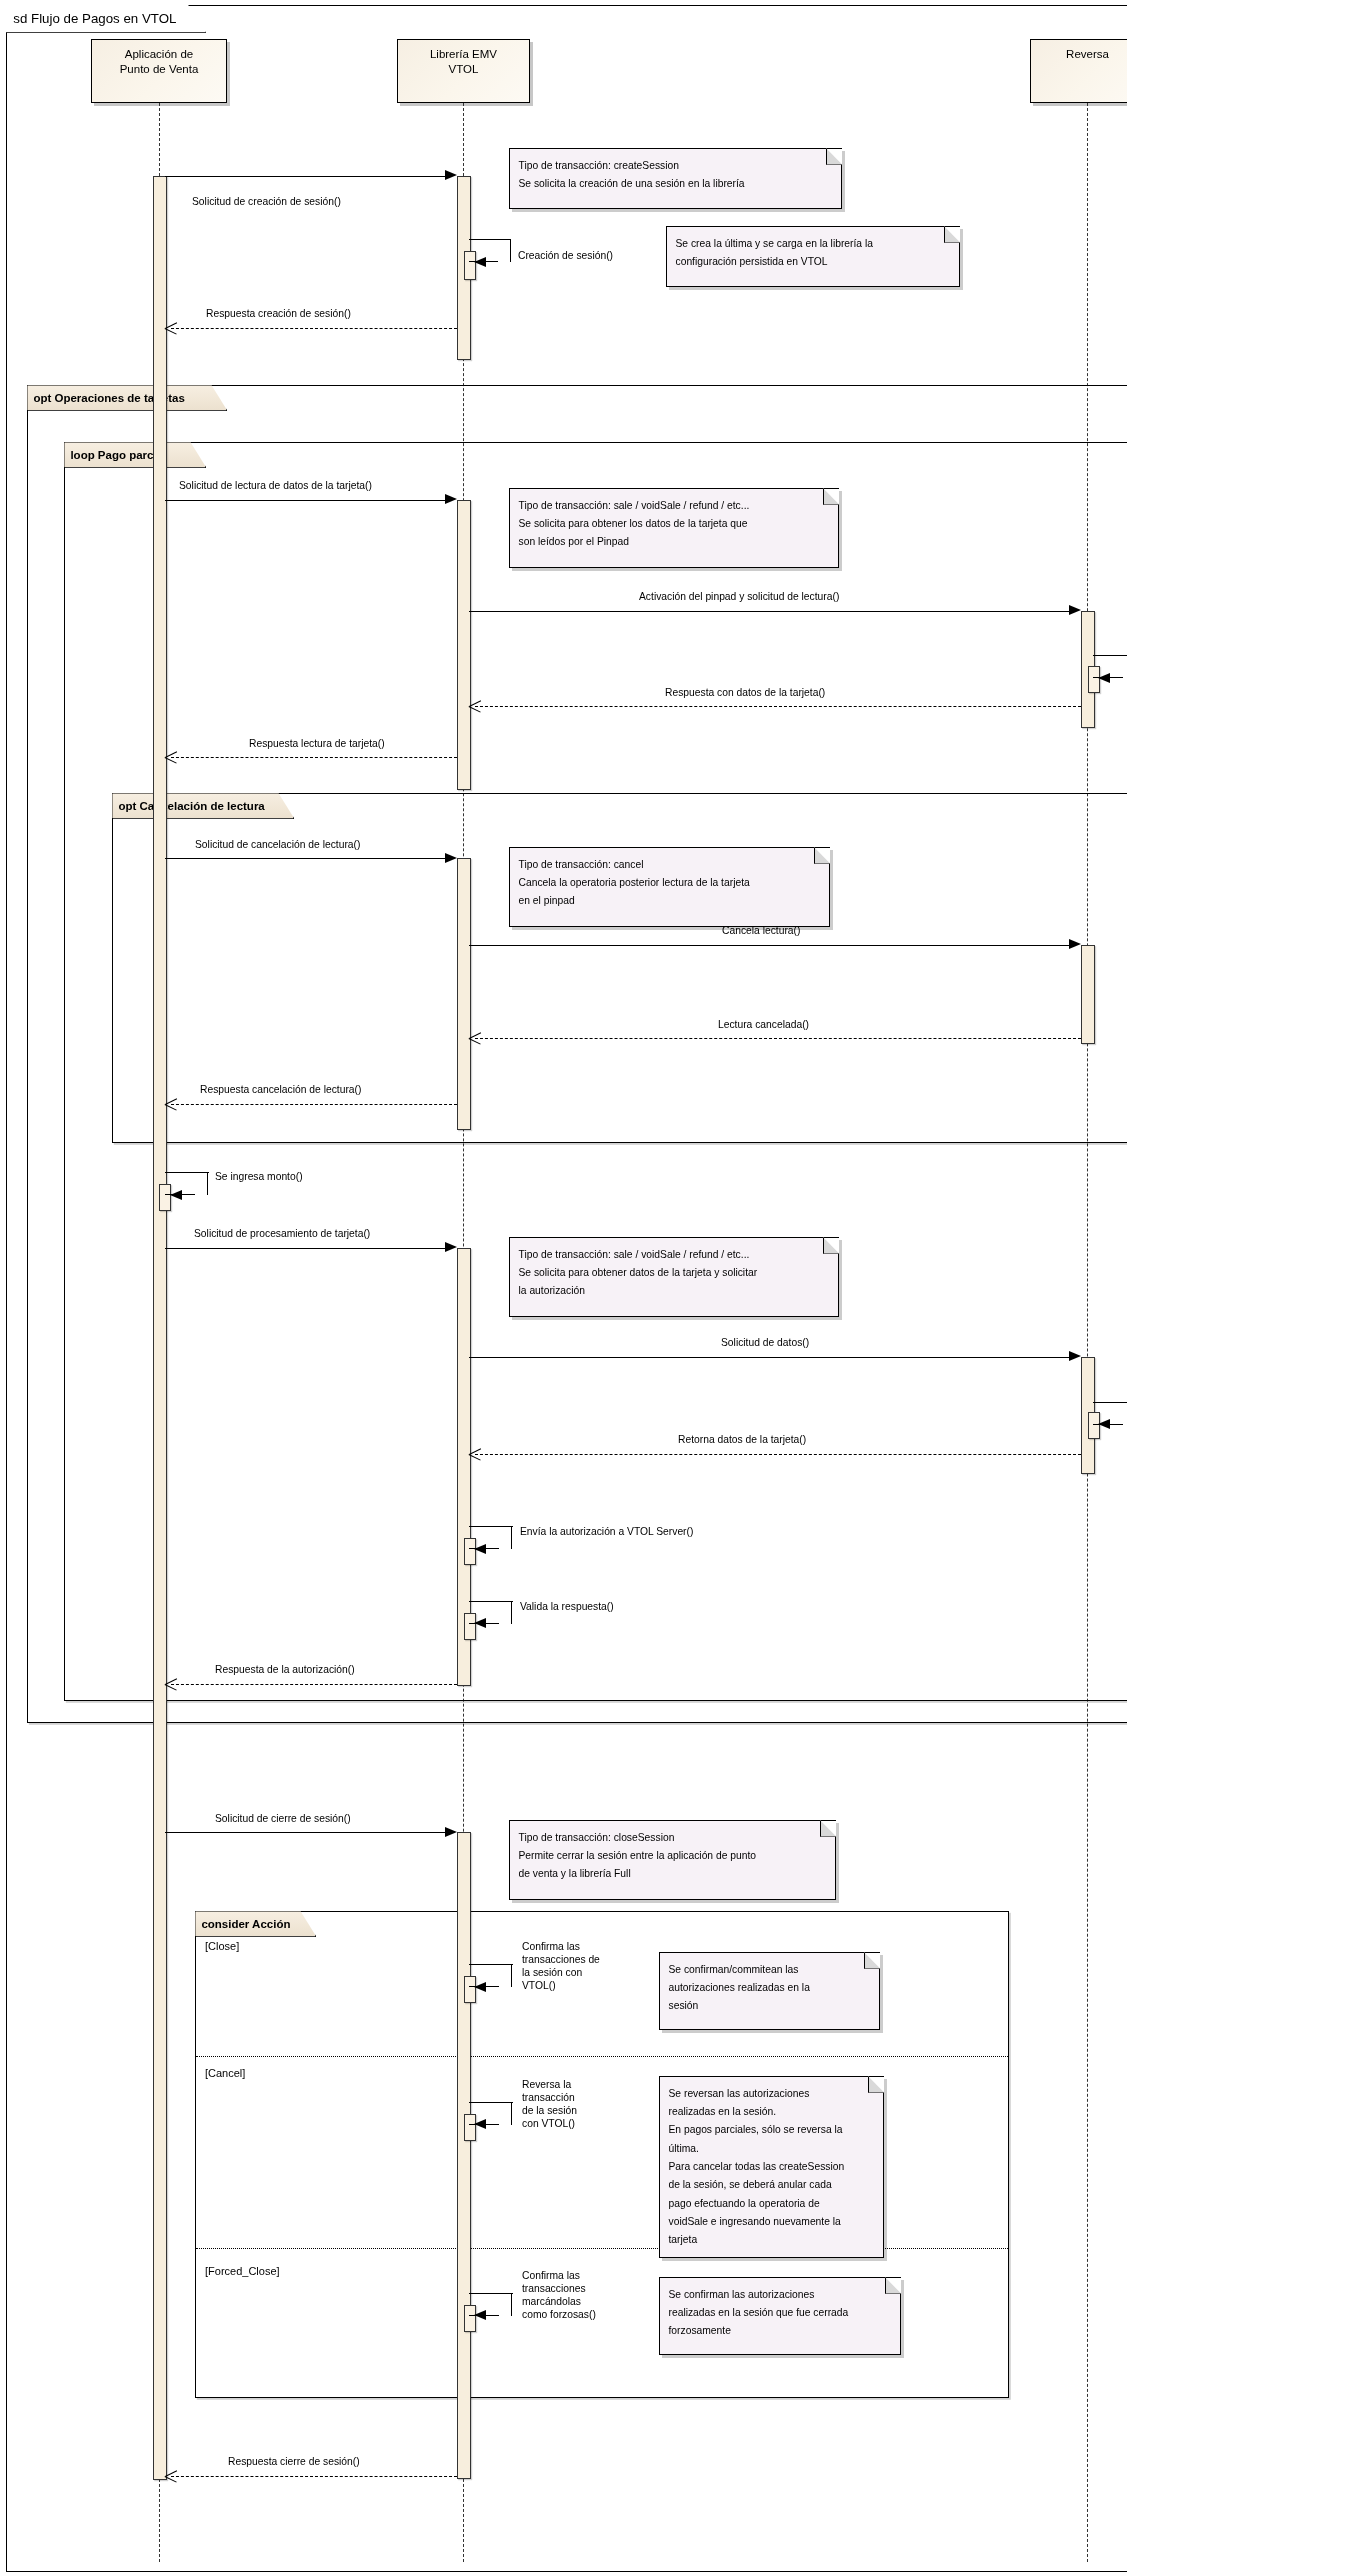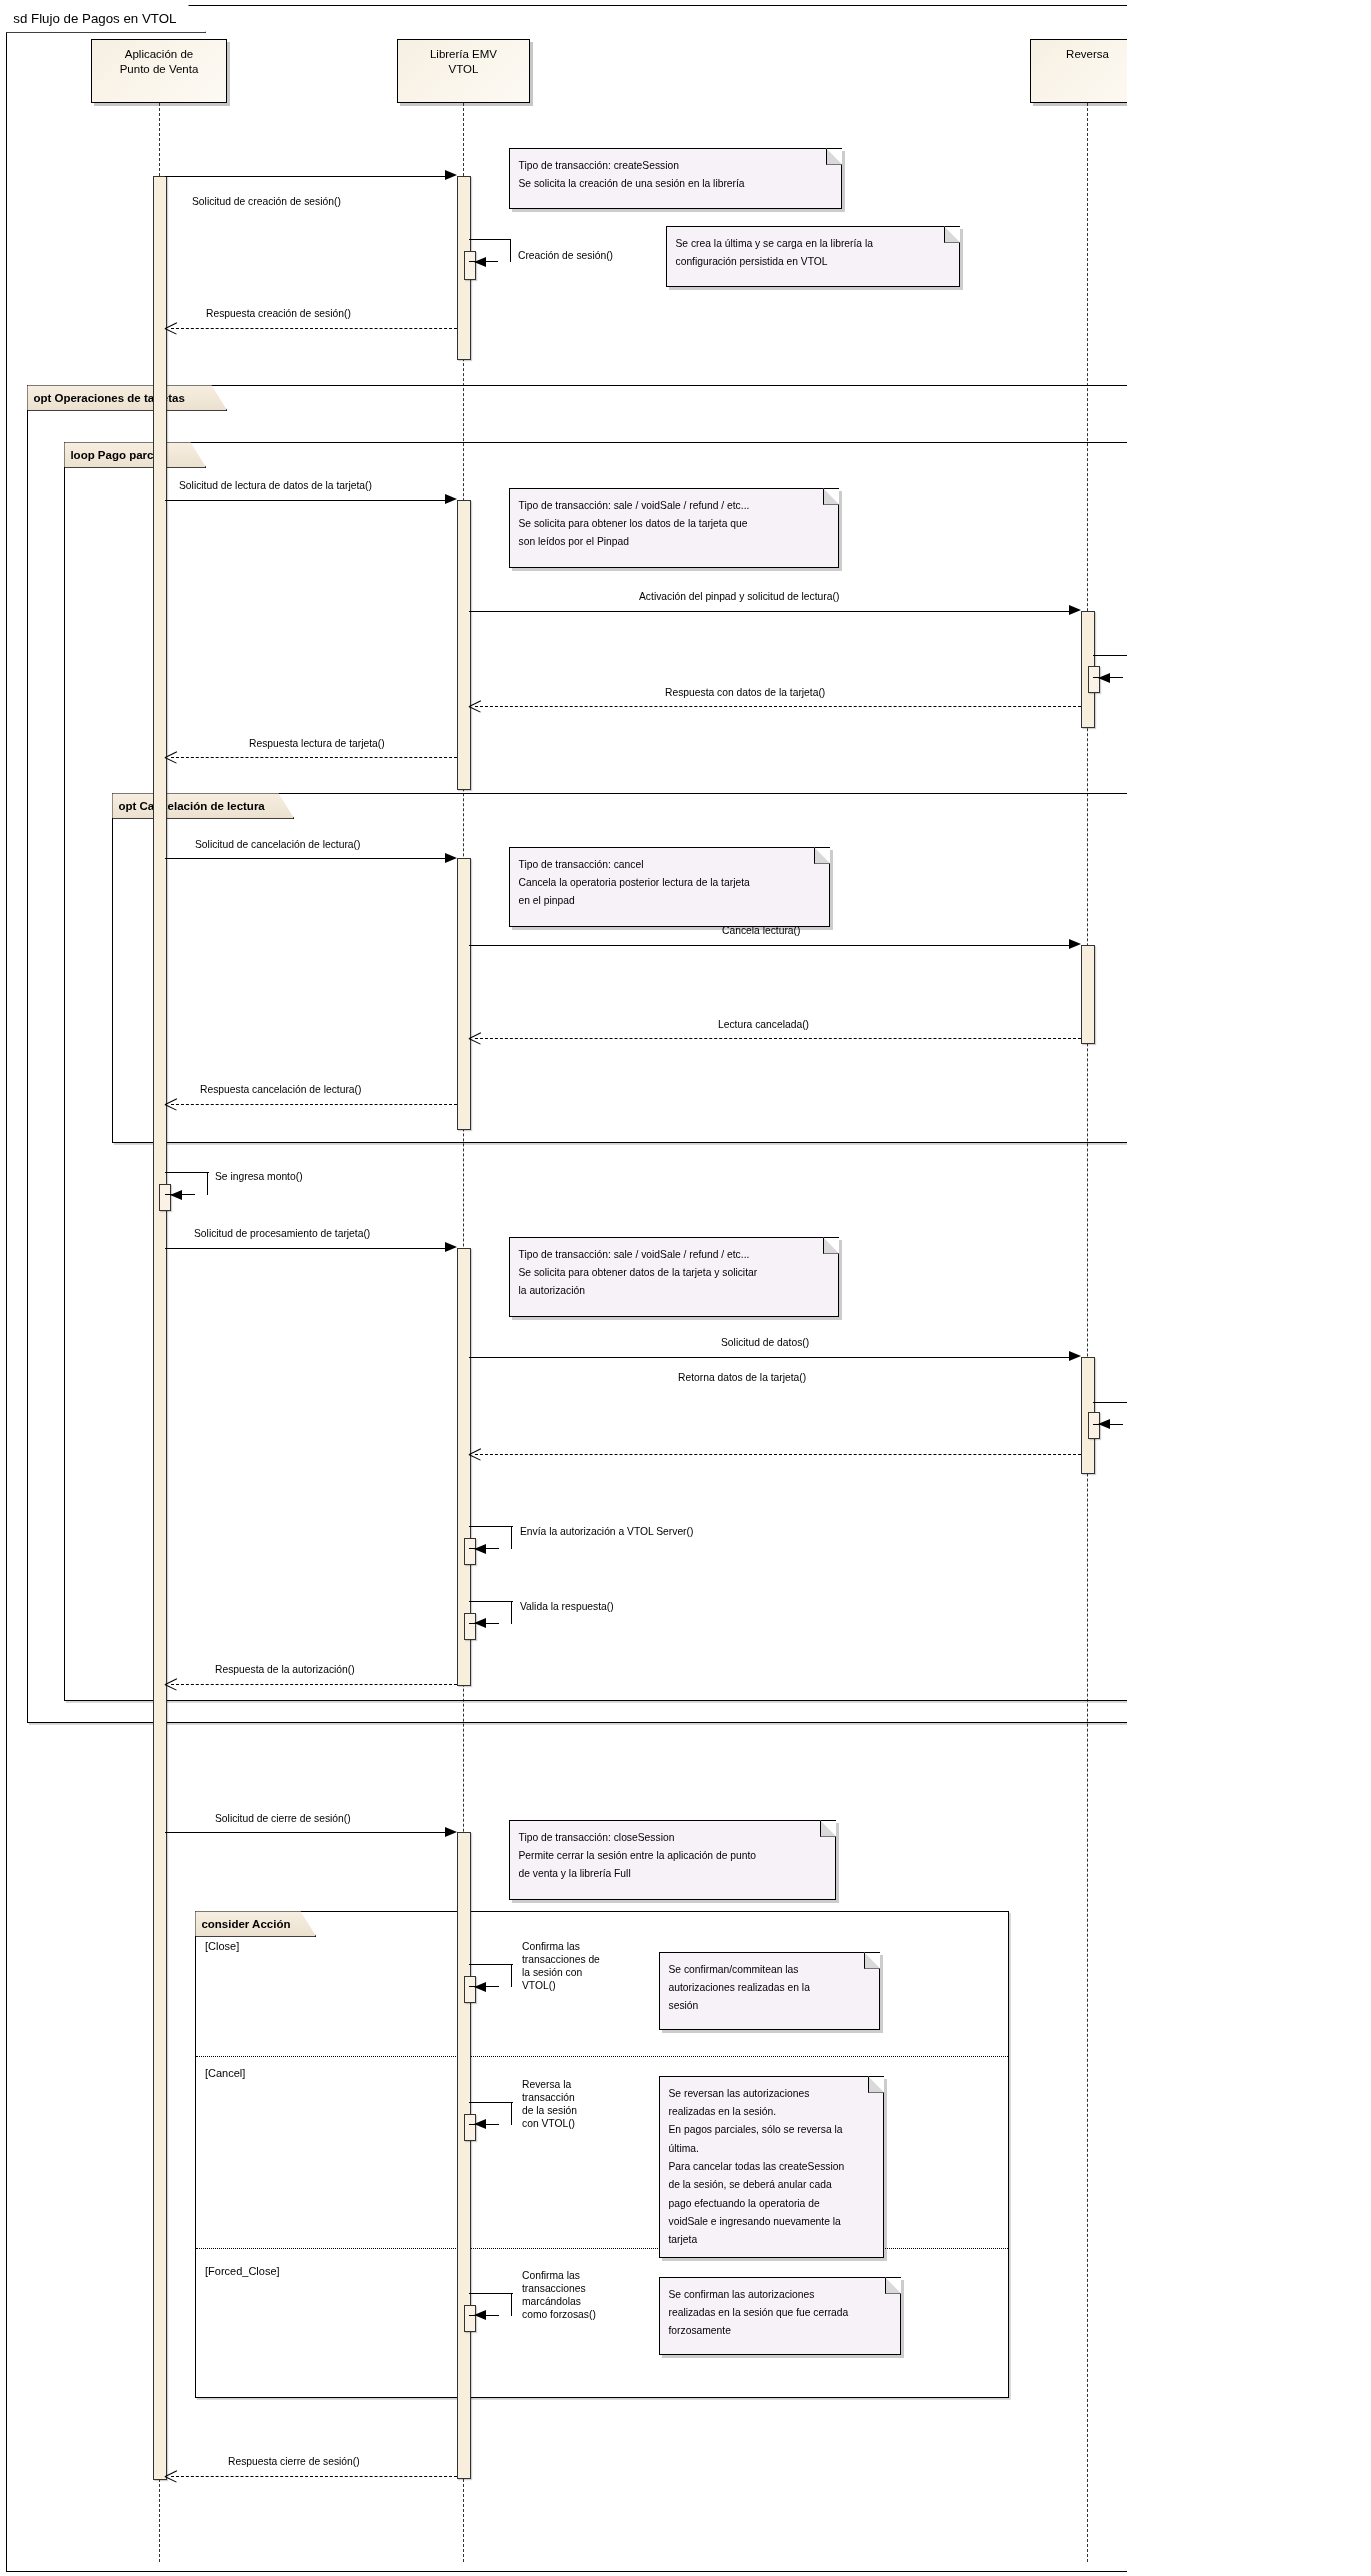--- a/index.html
+++ b/index.html
@@ -281,21 +281,21 @@
     <div class="top" style="width:44px;"></div>
     <div class="side" style="left:42px;"></div>
     <div class="bot" style="width:30px;"></div>
   </div>
   <div class="arrowhead left" style="left:1098px;top:1419px;"></div>
   <div class="msg-label multi" style="left:1144px;top:1400px;width:115px;">
     <div>Ingreso de datos</div>
     <div>de la tarjeta()</div>
   </div>
 
-  <div class="msg-label" style="left:678px;top:1372px;">
+  <div class="msg-label" style="left:678px;top:1434px;">
     <span>Retorna datos de la tarjeta()</span></div>
   <div class="msg-line dashed" style="left:475px;top:1454px;width:606px;"></div>
   <div class="arrow-open" style="left:469px;top:1448px;"></div>
 
   <div class="self-msg" style="left:469px;top:1526px;width:44px;height:23px;">
     <div class="top" style="width:44px;"></div>
     <div class="side" style="left:42px;"></div>
     <div class="bot" style="width:30px;"></div>
   </div>
   <div class="arrowhead left" style="left:474px;top:1544px;"></div>

